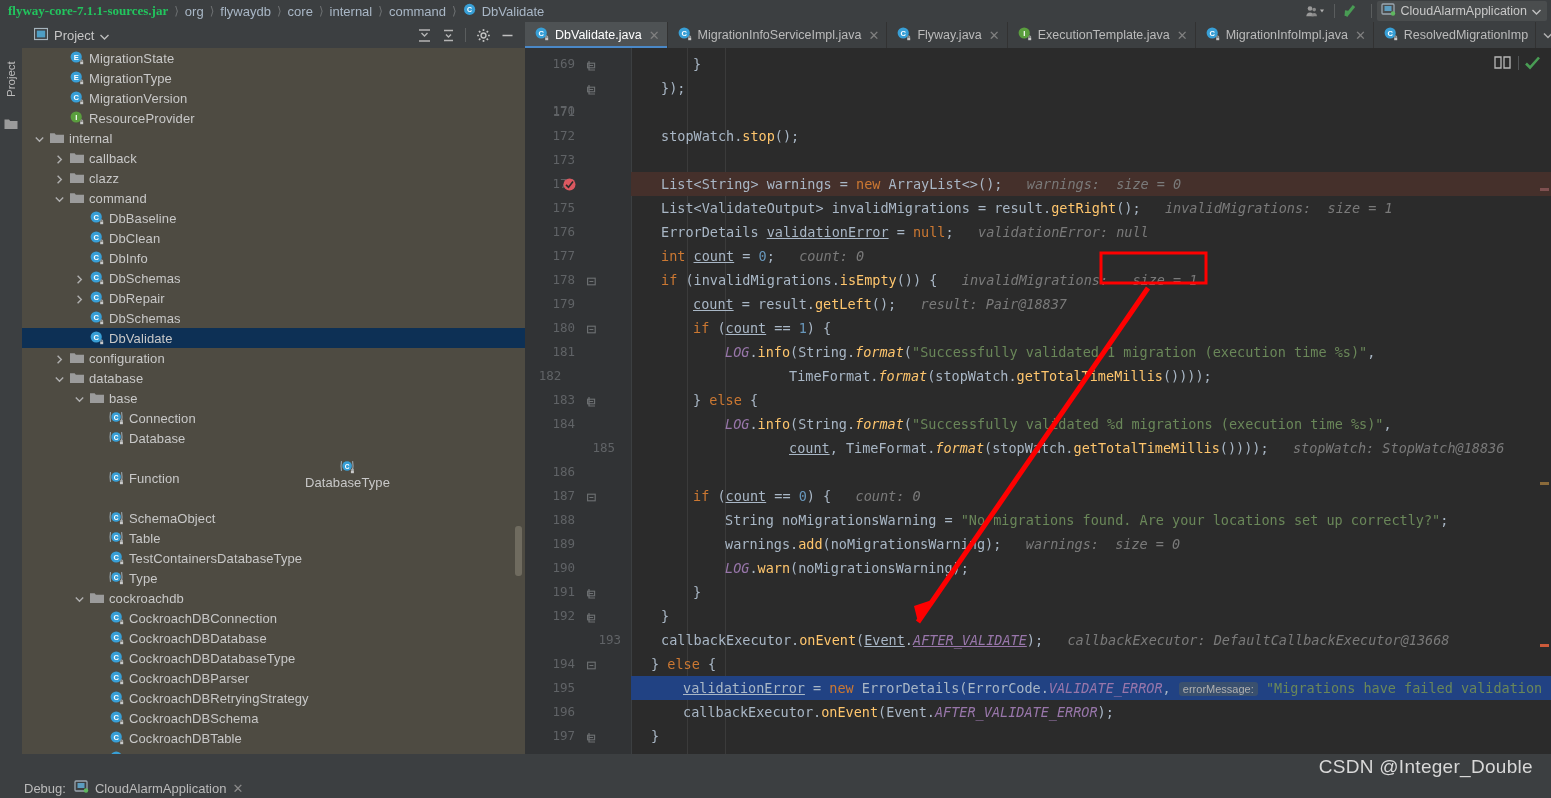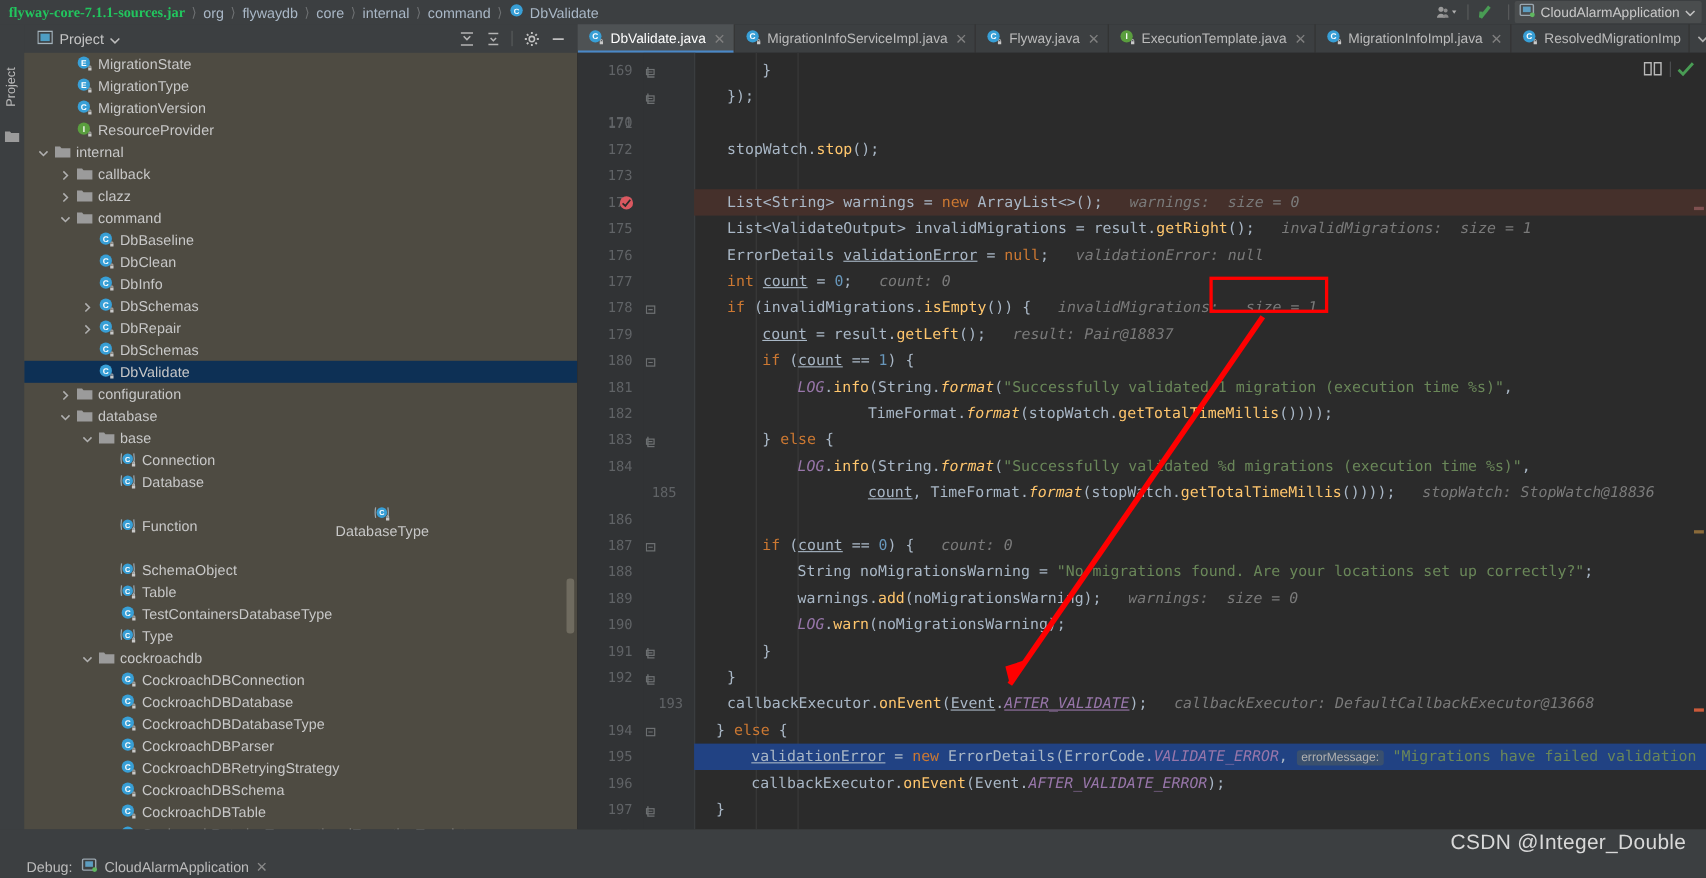--- a/index.html
+++ b/index.html
@@ -718,21 +718,21 @@
             <rect x="0.6" y="2.2" width="7.6" height="6.6" fill="none" stroke="#6e7173" stroke-width="1.1"></rect>
             <path d="M2.4 5.5 h4" stroke="#6e7173" stroke-width="1"></path>
           </svg></div>
         <div class="lnum" style="top:244px;">179</div>
         <div class="lnum" style="top:268px;">180</div>
         <div class="fold" style="top:275px;"><svg width="11" height="11" viewBox="0 0 11 11">
             <rect x="0.6" y="2.2" width="7.6" height="6.6" fill="none" stroke="#6e7173" stroke-width="1.1"></rect>
             <path d="M2.4 5.5 h4" stroke="#6e7173" stroke-width="1"></path>
           </svg></div>
         <div class="lnum" style="top:292px;">181</div>
-        <div class="lnum" style="top:316px;">182</div>
+        <div class="lnum" style="top:316px;text-align:center;">182</div>
         <div class="lnum" style="top:340px;">183</div>
         <div class="fold" style="top:347px;"><svg width="11" height="11" viewBox="0 0 11 11">
             <path d="M2 1 v9 h6" stroke="#6e7173" stroke-width="1.2" fill="none"></path>
             <rect x="0.6" y="3.2" width="7" height="4.6" fill="none" stroke="#6e7173" stroke-width="1.1"></rect>
             <path d="M2.2 5.5 h4" stroke="#6e7173" stroke-width="1"></path>
           </svg></div>
         <div class="lnum" style="top:364px;">184</div>
         <div class="lnum" style="top:388px;padding-left:40px;">185</div>
         <div class="lnum" style="top:412px;">186</div>
         <div class="lnum" style="top:436px;">187</div>

